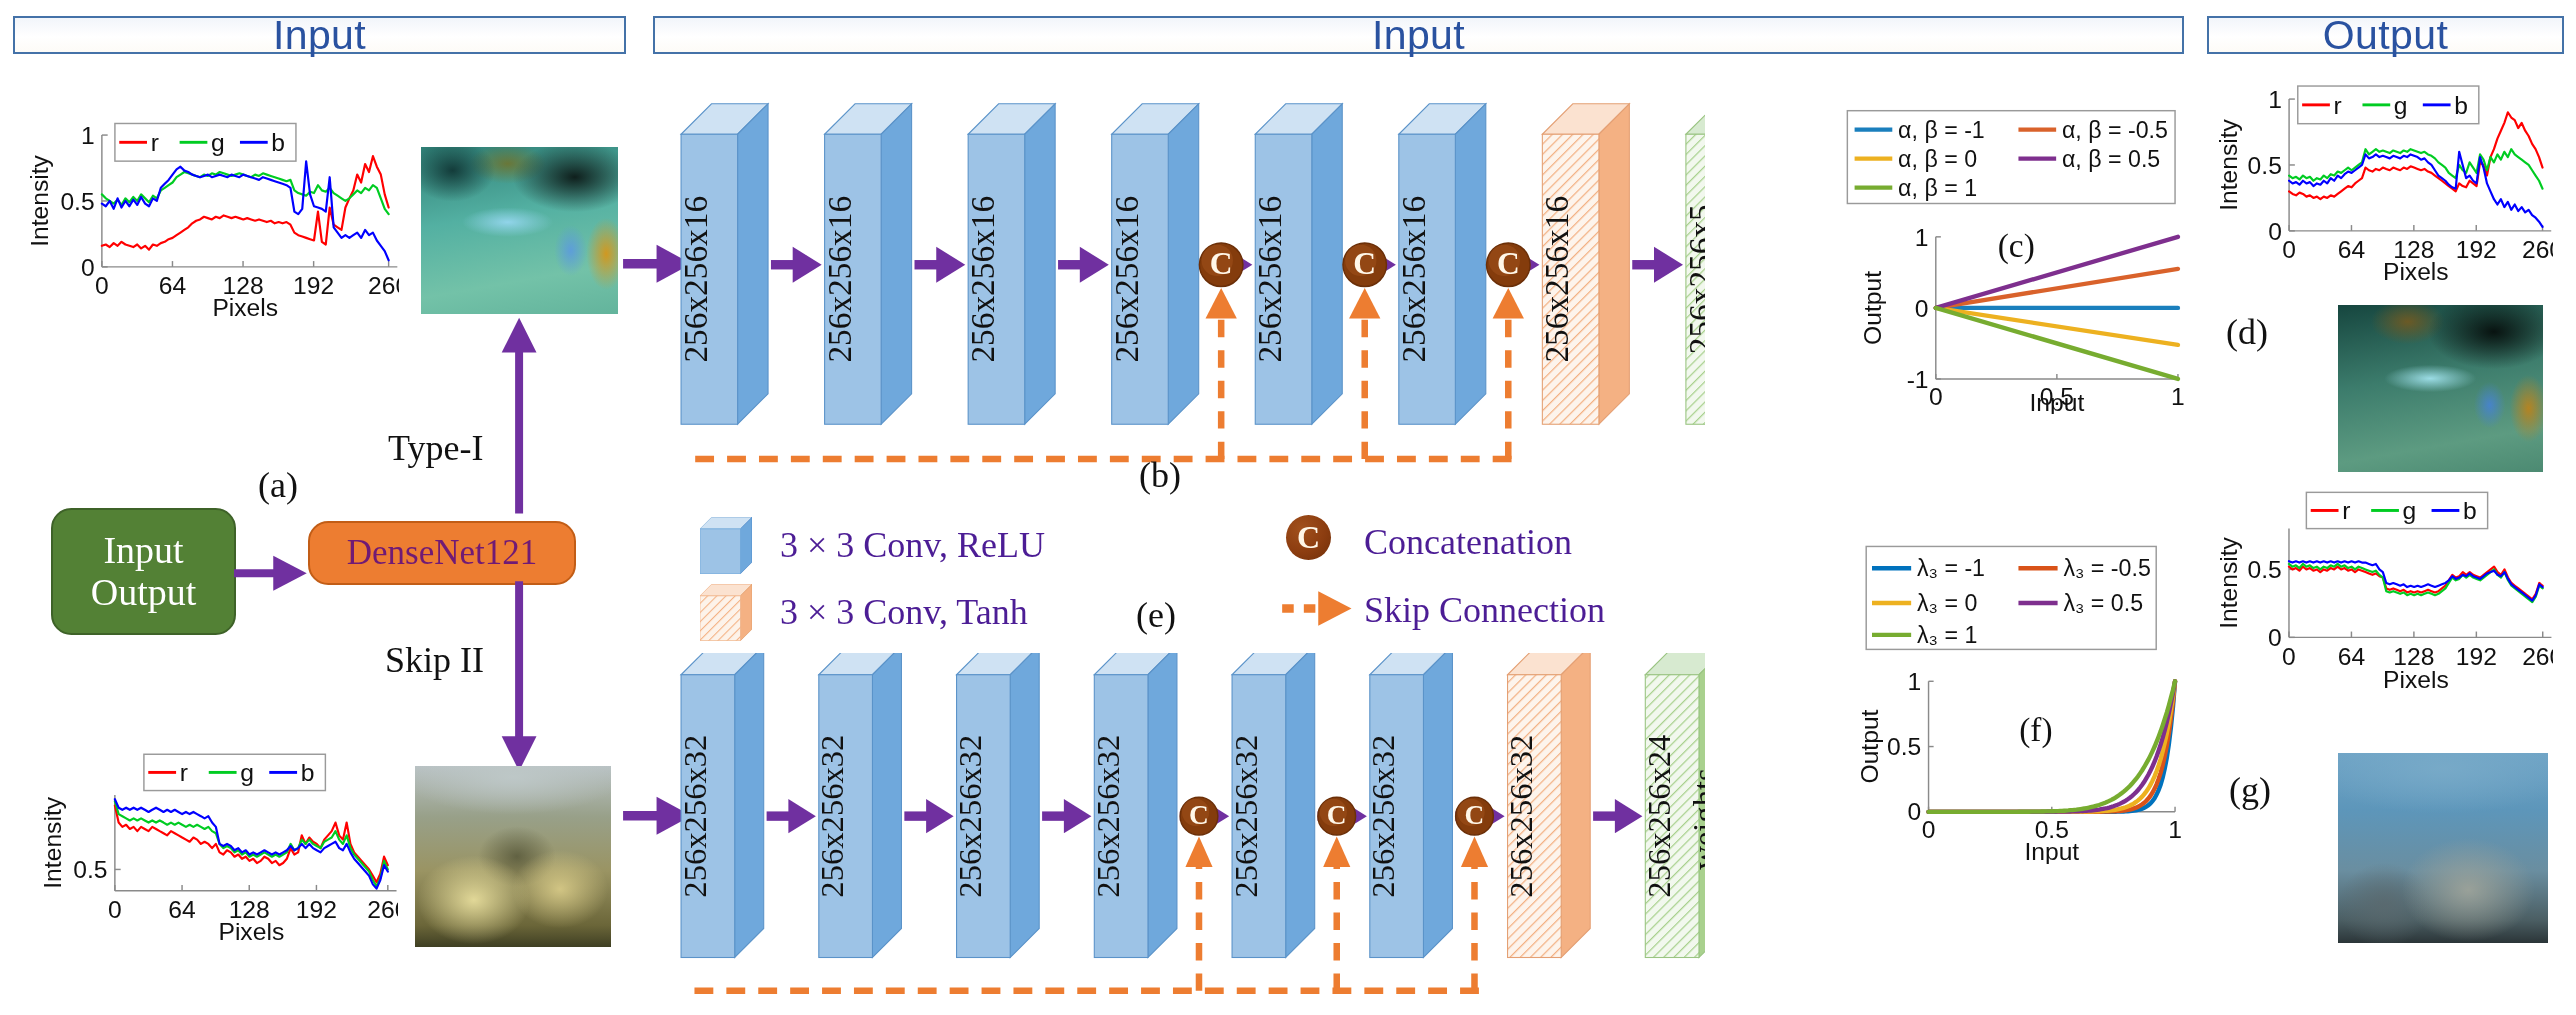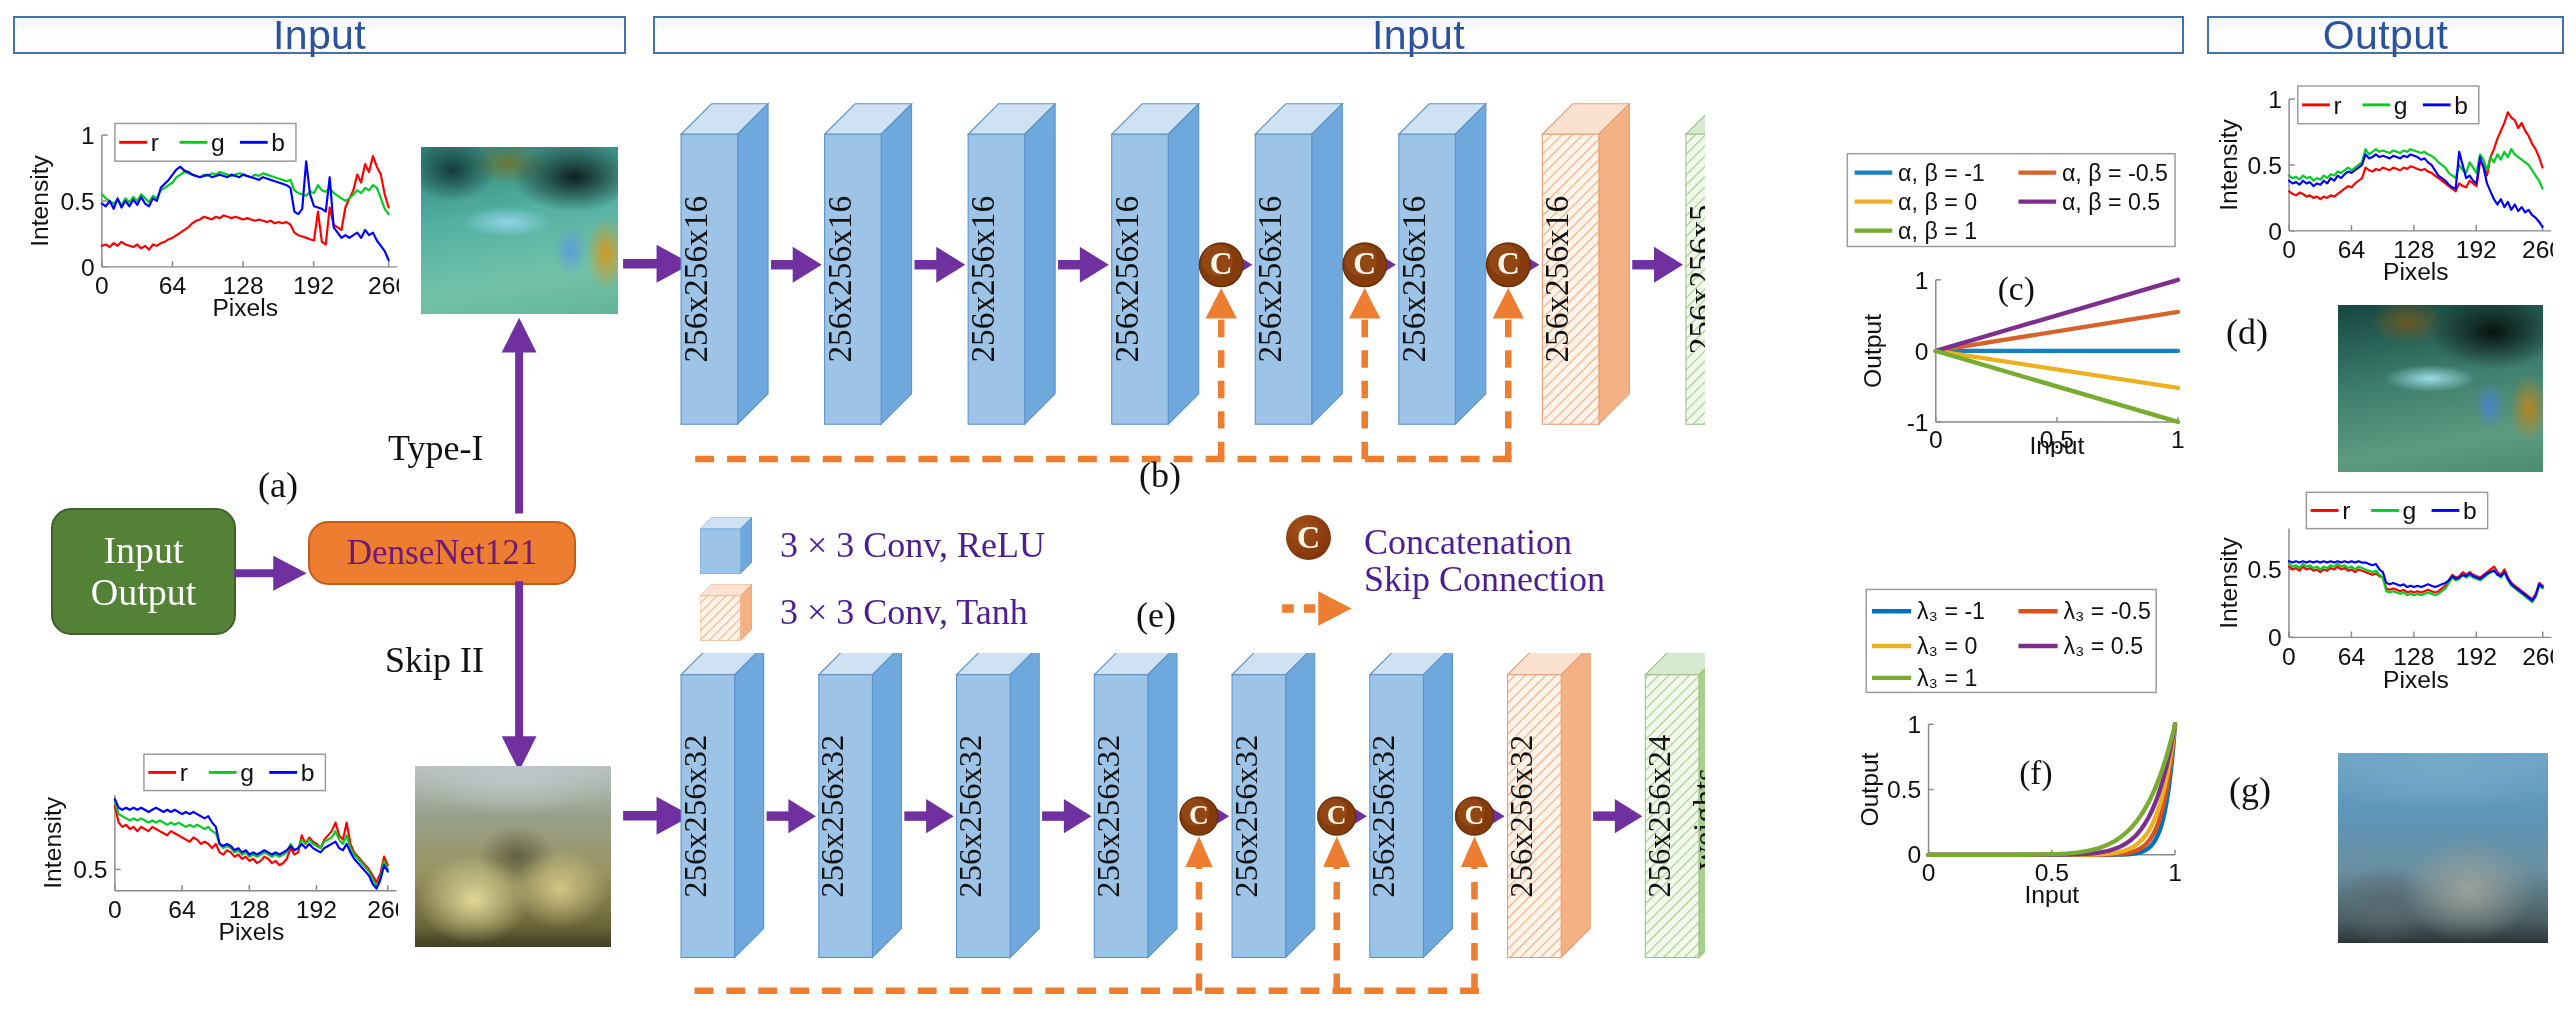--- a/index.html
+++ b/index.html
@@ -69,21 +69,21 @@
          background:radial-gradient(circle at 34% 30%,#a1501c 0%,#8c3d10 55%,#6f2e08 100%);
          display:flex;align-items:center;justify-content:center;
          color:#fff7e8;font-family:"Liberation Serif",serif;font-weight:bold;}
 
   
   .legtxt{position:absolute;color:#4c1d95;white-space:nowrap;}
   .swatch{position:absolute;}
   .panel-lbl{position:absolute;color:#111;}
 
   
-  .mchart{position:absolute;margin-top:43px;}
+  .mchart{position:absolute;}
 </style>
 </head>
 <body>
 
 <div class="secbar" style="left:13px;top:16px;width:613px;height:38px;">
   <span>Input</span>
 </div>
 <div class="secbar" style="left:653px;top:16px;width:1531px;height:38px;">
   <span>Input</span>
 </div>
@@ -335,21 +335,21 @@
 
 <div class="ccirc" style="left:1286px;top:515px;width:45px;height:45px;font-size:32px;">
   <span>C</span>
 </div>
 <div class="legtxt" style="left:1364px;top:521px;font-size:36px;">Concatenation</div>
 
 <svg class="abs" style="left:1279px;top:589px;" width="80" height="39" viewBox="0 0 110 54">
   <line x1="4" y1="27" x2="50" y2="27" stroke="#ed7d31" stroke-width="12" stroke-dasharray="16 14"></line>
   <polygon points="100,27 54,3 54,51" fill="#ed7d31"></polygon>
 </svg>
-<div class="legtxt" style="left:1364px;top:558px;font-size:36px;">Skip Connection</div>
+<div class="legtxt" style="left:1364px;top:589px;font-size:36px;">Skip Connection</div>
 
 <div class="panel-lbl" style="left:1136px;top:594px;font-size:36px;">(e)</div>
 
 <svg class="abs" style="left:623px;top:791px;" width="73" height="51" viewBox="0 0 100 70">
   <line x1="0" y1="34" x2="50" y2="34" stroke="#7030a0" stroke-width="13"></line>
   <polygon points="94,34 46,8 46,60" fill="#7030a0"></polygon>
 </svg>
 <div id="net-bottom" class="abs" style="left:675px;top:653px;width:1030px;height:377px;"><svg width="1030" height="377" viewBox="0 0 1420 520">
       <defs>
         <pattern id="hatchOrange-net-bottom" width="10" height="10" patternUnits="userSpaceOnUse" patternTransform="rotate(45)">

